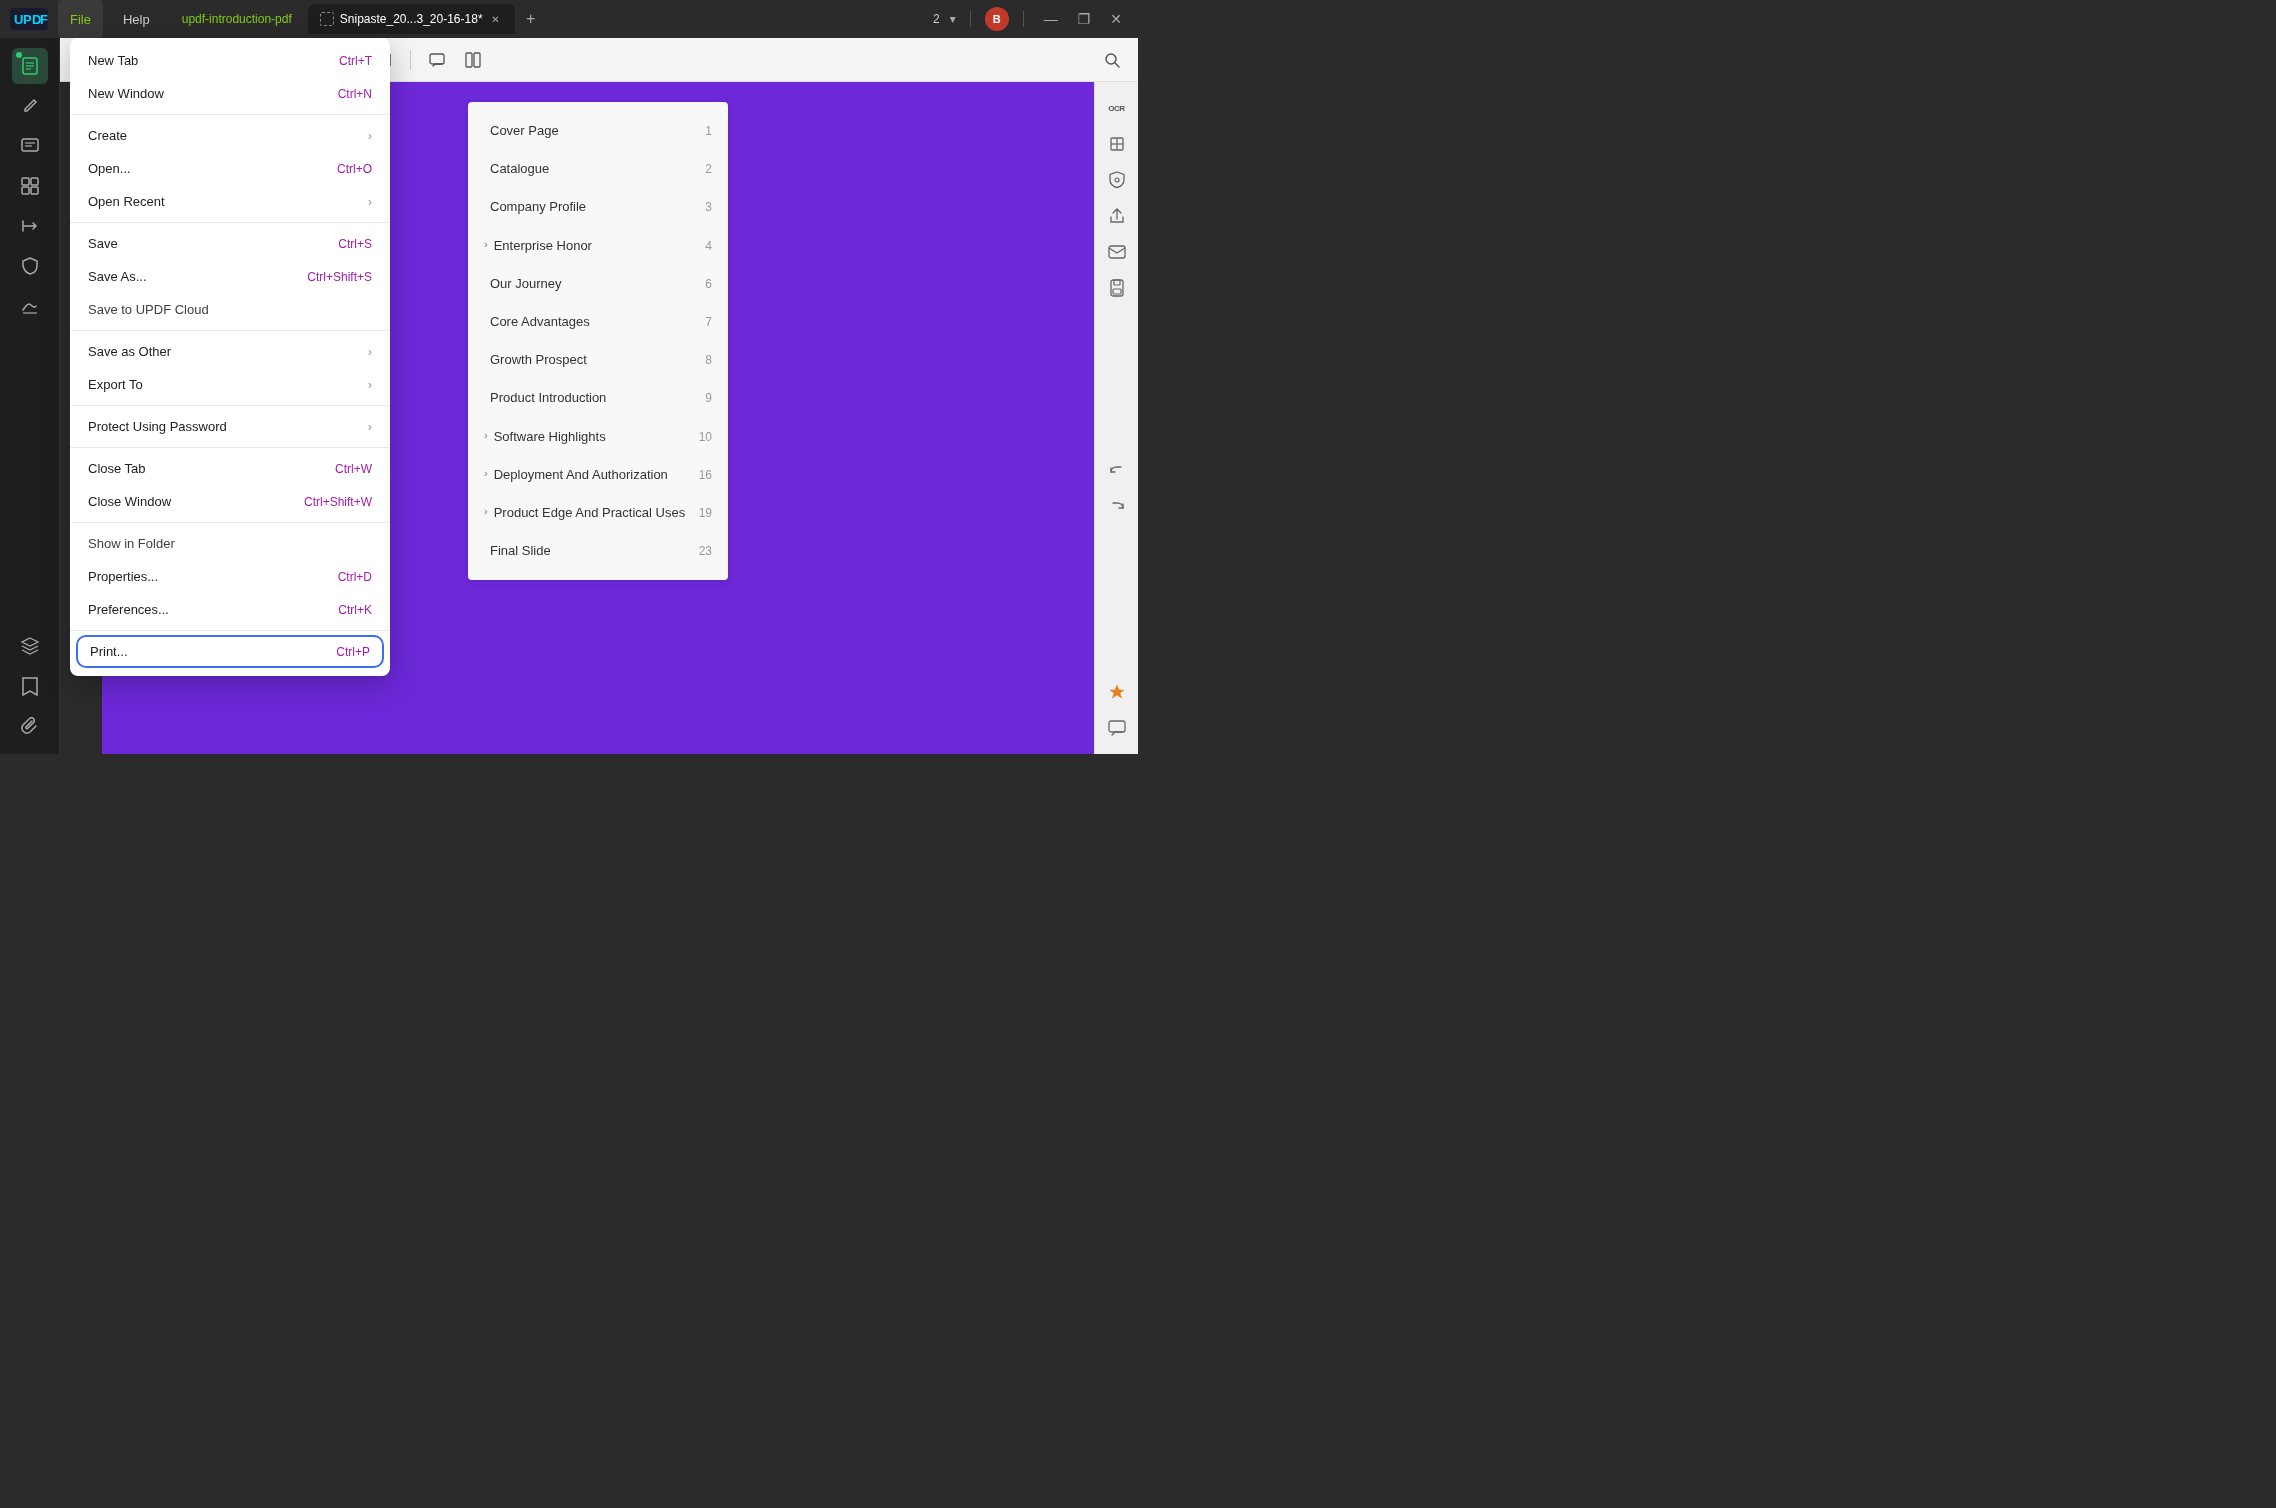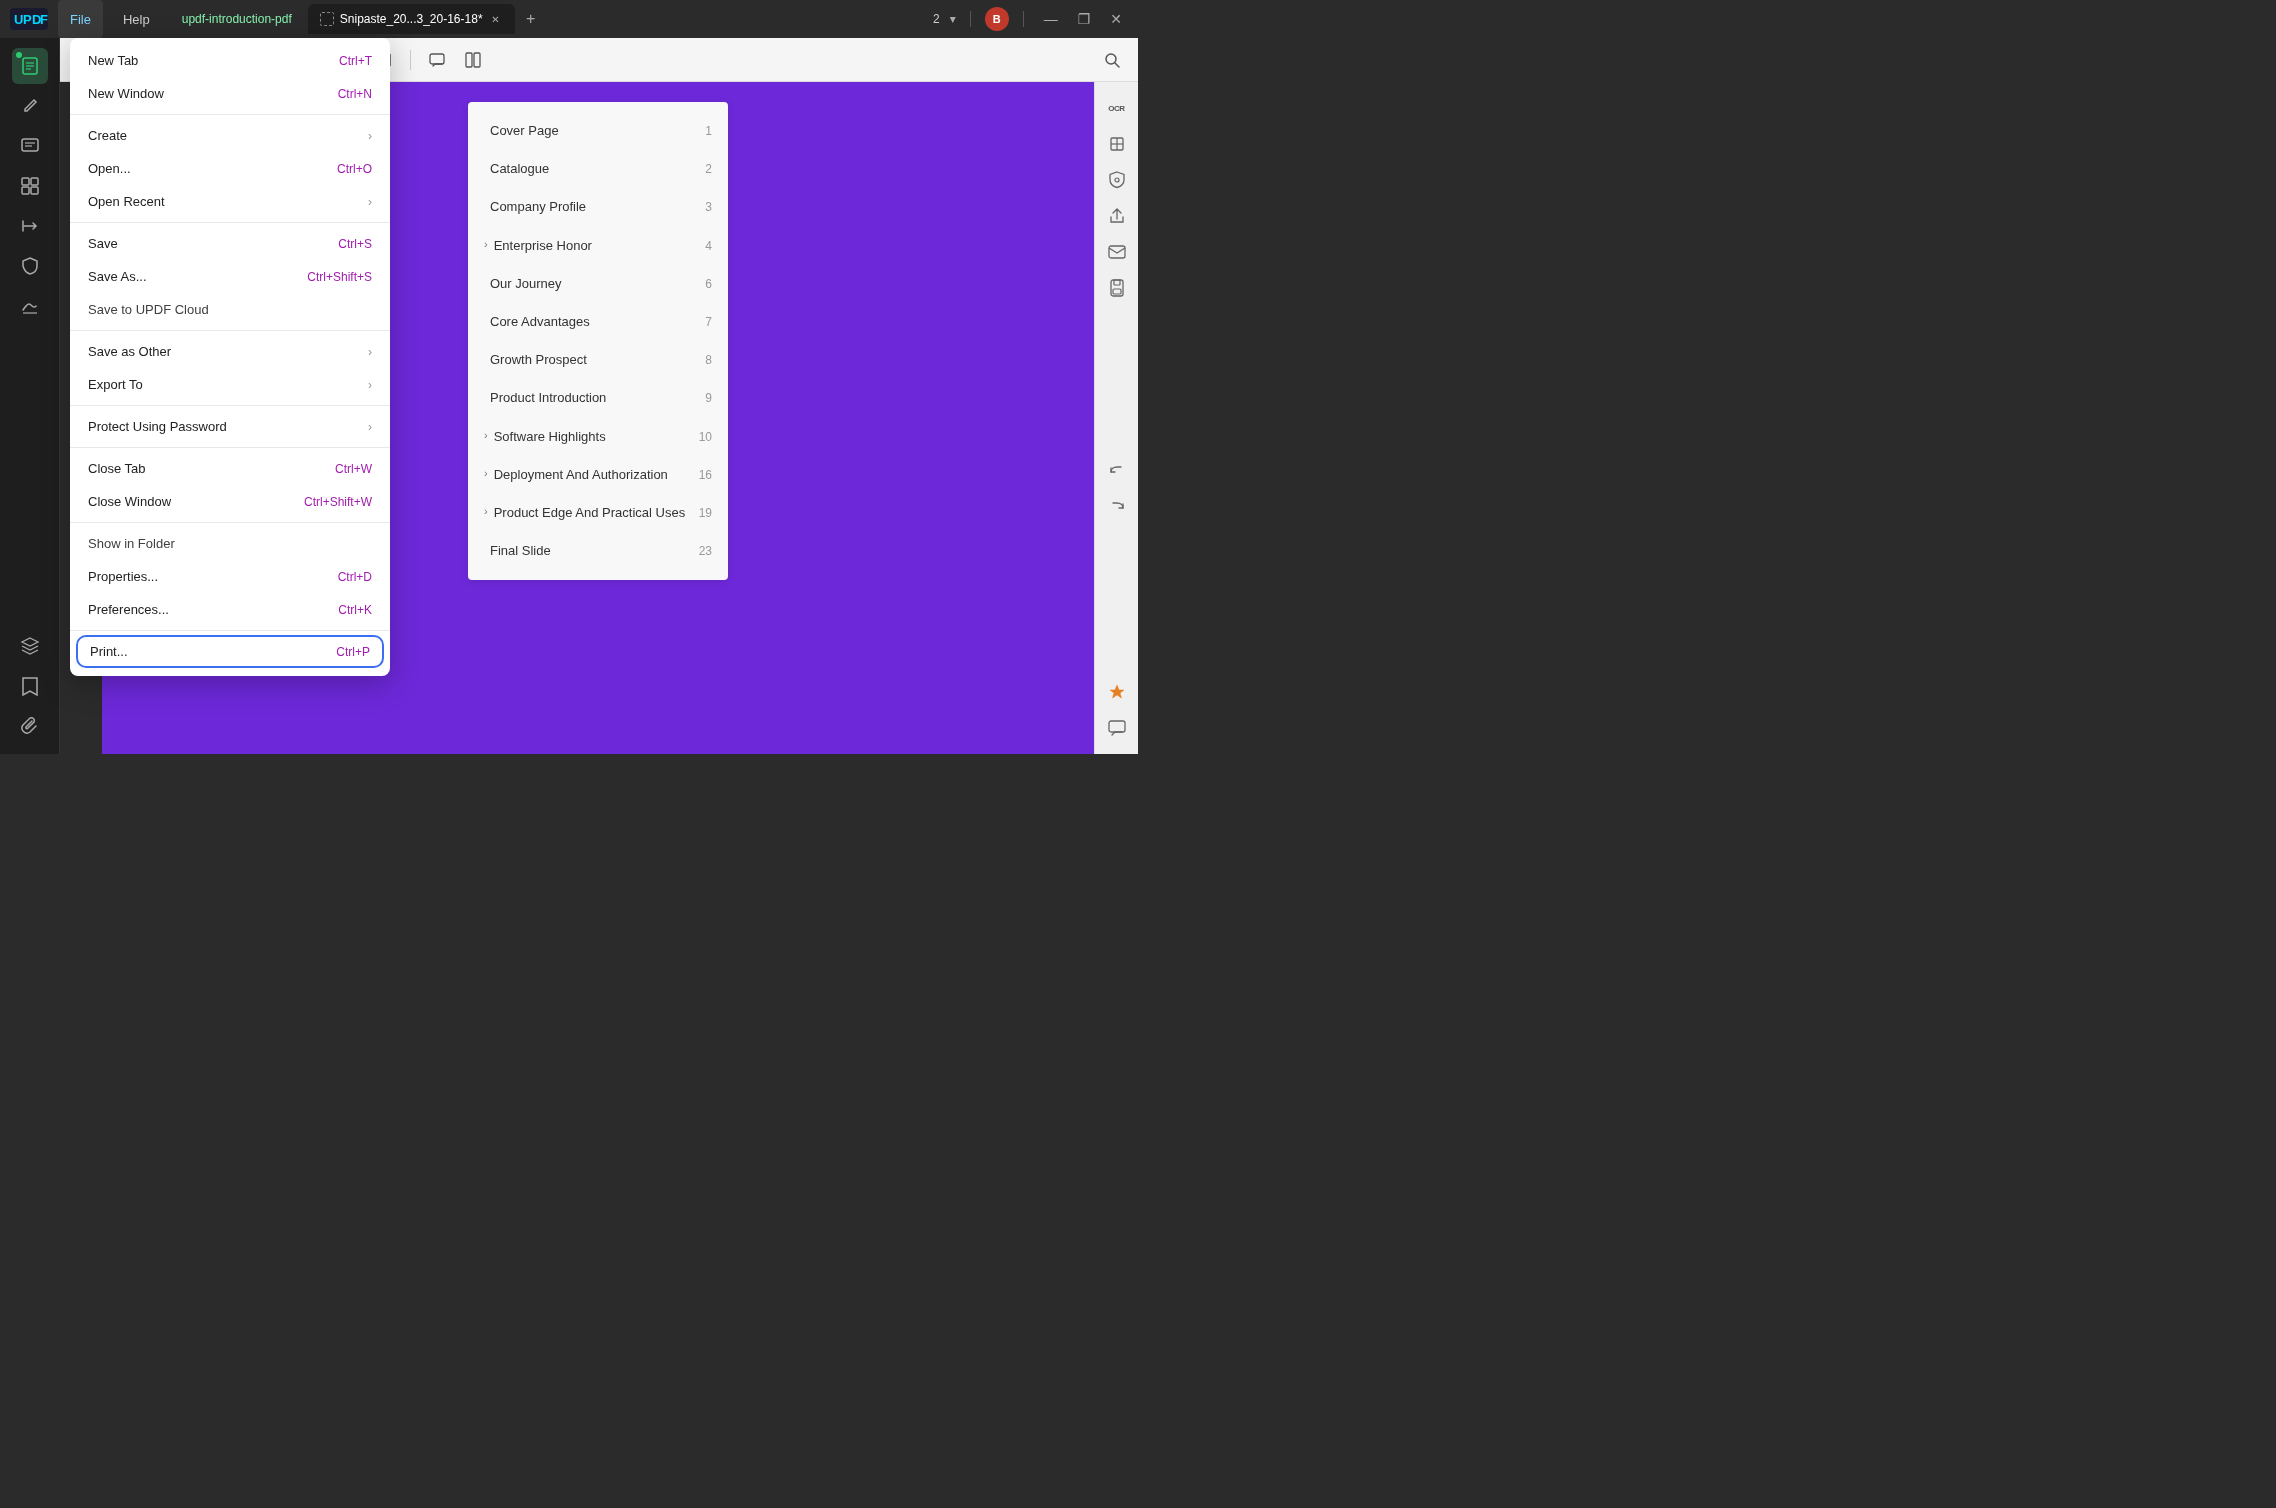--- a/index.html
+++ b/index.html
@@ -135,21 +135,21 @@
     .sidebar-bottom {
       display: flex; flex-direction: column; align-items: center; gap: 4px;
     }
 
     
     .file-menu-btn {
       height: 38px;
       display: flex;
       align-items: center;
       padding: 0 12px;
-      color: #7dd3fc;
+      color: #84cc16;
       font-size: 13px;
       background: #3a3a3a;
       cursor: pointer;
       border-radius: 4px;
     }
     .help-btn {
       height: 38px;
       display: flex;
       align-items: center;
       padding: 0 12px;
@@ -329,21 +329,21 @@
   <div class="file-menu-btn">
     <span>File</span>
   </div>
 
   <div class="help-btn">
     <span>Help</span>
   </div>
 
   <div class="titlebar-tabs">
     <div class="tab inactive-tab">
-      <span style="font-size:12px; color:#86efac;">updf-introduction-pdf</span>
+      <span style="font-size:12px; color:#84cc16;">updf-introduction-pdf</span>
     </div>
     <div class="tab active-tab">
       <div class="tab-snippet-icon"></div>
       <span style="font-size:12px;">Snipaste_20...3_20-16-18*</span>
       <div class="tab-close">✕</div>
     </div>
     <div class="tab-add">+</div>
   </div>
 
   <div class="titlebar-right">

